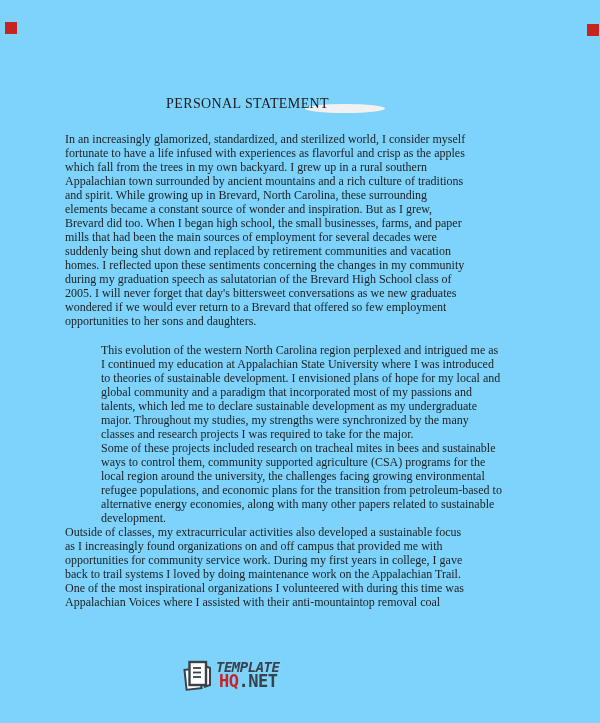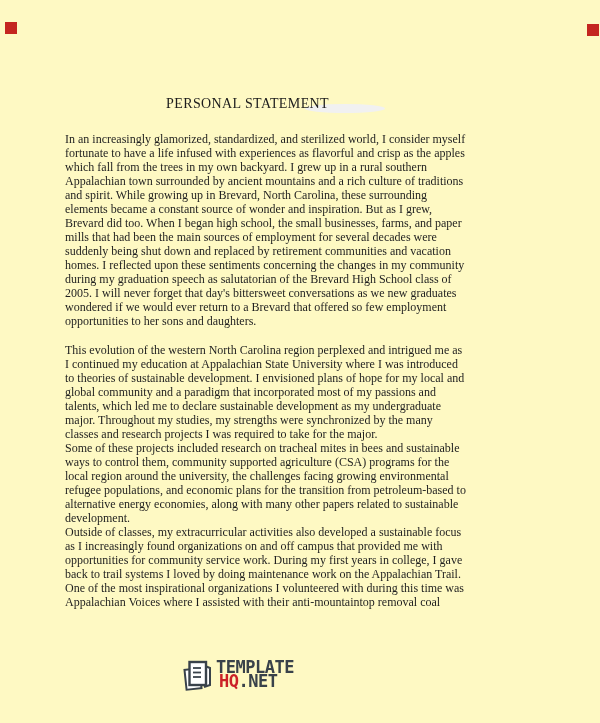--- a/index.html
+++ b/index.html
@@ -3,21 +3,21 @@
 <meta charset="utf-8">
 <style>
   html, body { margin: 0; padding: 0; }
   body {
     width: 600px; height: 723px;
     background: #ffffff;
     position: relative;
     overflow: hidden;
     font-family: "Liberation Serif", "DejaVu Serif", serif;
   }
-  .page { position: absolute; inset: 0; background: #fef9c3; padding-left: 12px; }
+  .page { position: absolute; inset: 0; background: #7dd3fc; padding-left: 12px; }
 
   .corner-marker {
     position: absolute;
     width: 12px; height: 12px;
     background: #c4261f;
   }
   .corner-marker.left  { left: 5px;  top: 22px; }
   .corner-marker.right { left: 587px; top: 24px; }
 
   .doc-title {
@@ -41,41 +41,42 @@
     left: 65px; top: 132px;
     width: 452px;
     color: #1e1e1e;
     font-size: 12px;
     line-height: 14px;
   }
   .doc-body p {
     margin: 0;
     white-space: pre-line;
   }
-  .doc-body p + p.gap-lg { margin-top: 15px; }
+  .doc-body p + p.gap-lg { margin-top: 15px; margin-left: 36px; }
   .doc-body p + p.gap-md { }
 
   .brand {
     position: absolute;
     left: 183px; top: 660px;
     display: flex;
     align-items: flex-start;
   }
   .brand-icon { width: 31px; height: 32px; flex: 0 0 auto; }
   .brand-text {
     margin-left: 2px;
     font-family: "DejaVu Sans Mono", monospace;
     font-weight: bold;
     line-height: 14px;
   }
   .brand-line1 {
-    font-size: 17px;
+    font-size: 14px;
     color: #39424a;
     letter-spacing: -0.5px;
     display: block;
+    font-style: italic;
   }
   .brand-line2 {
     font-size: 17px;
     letter-spacing: -0.5px;
     display: block;
     margin-left: 3px;
   }
   .brand-red  { color: #cb2127; margin-top: 28px; }
   .brand-dark { color: #39424a; }
 </style>

